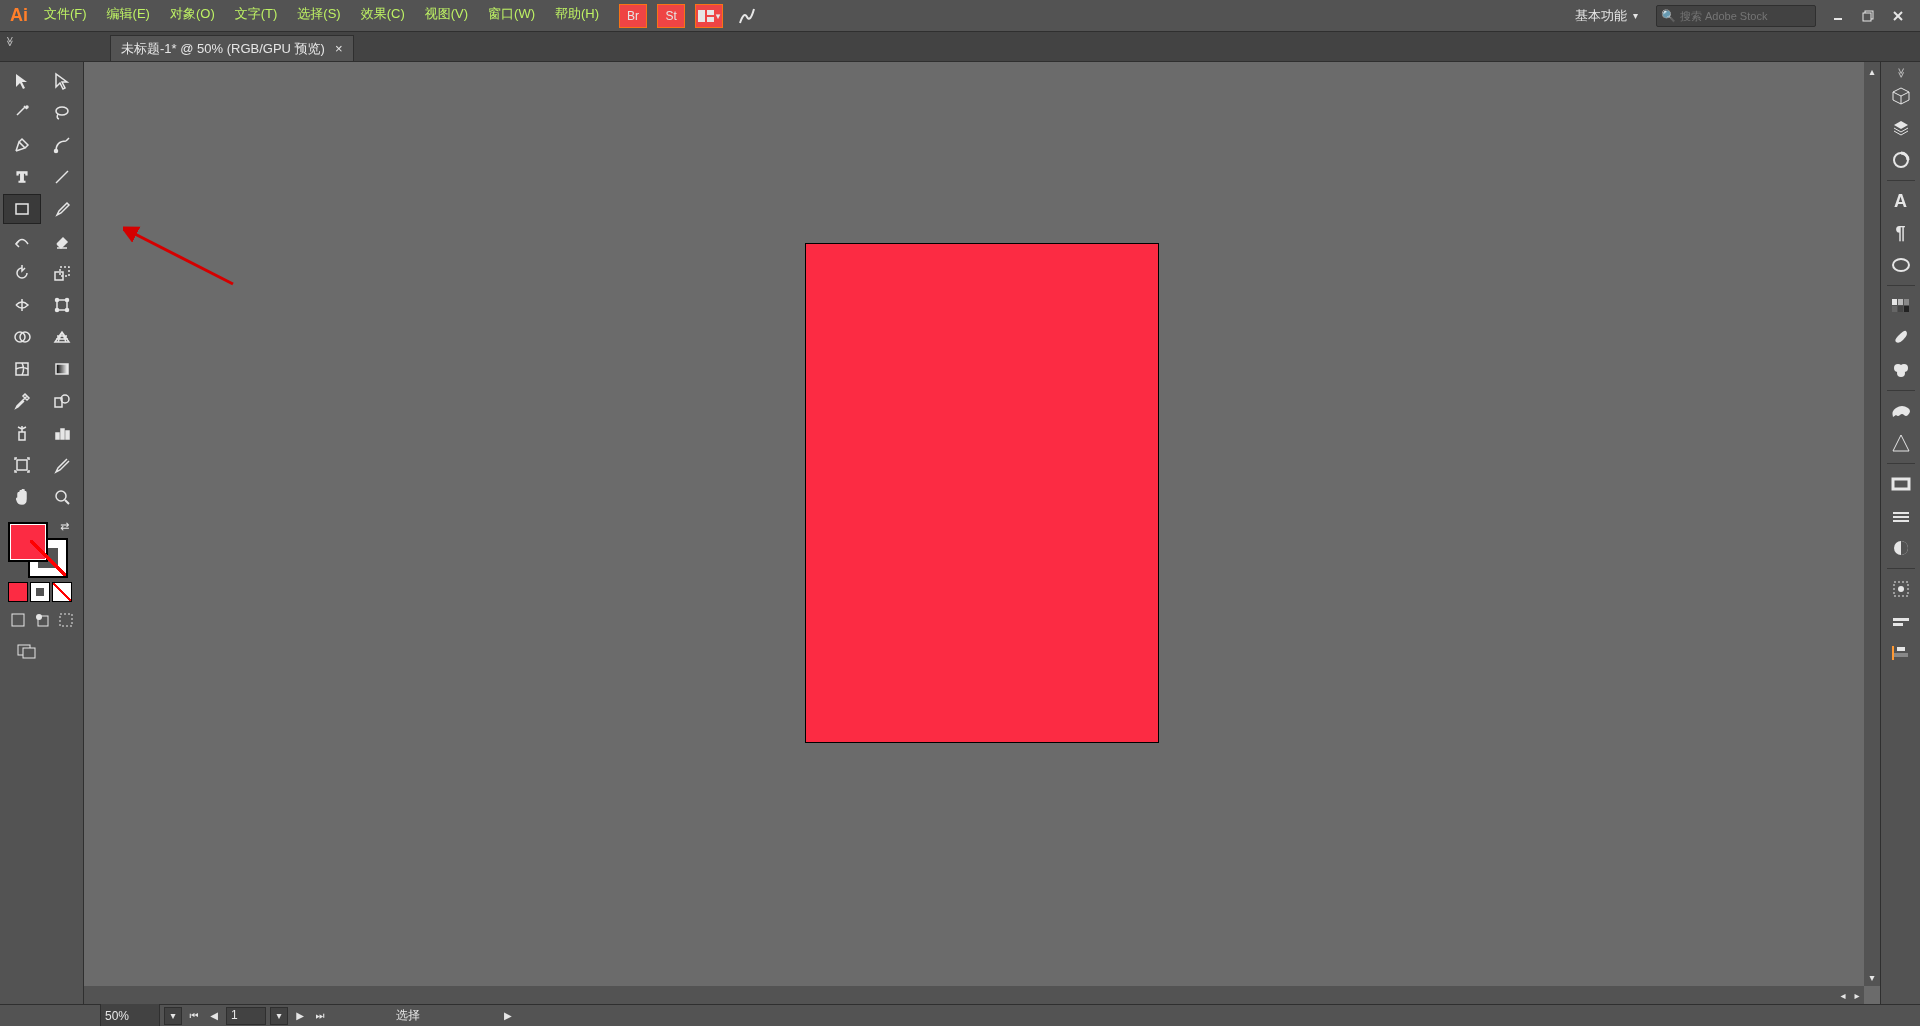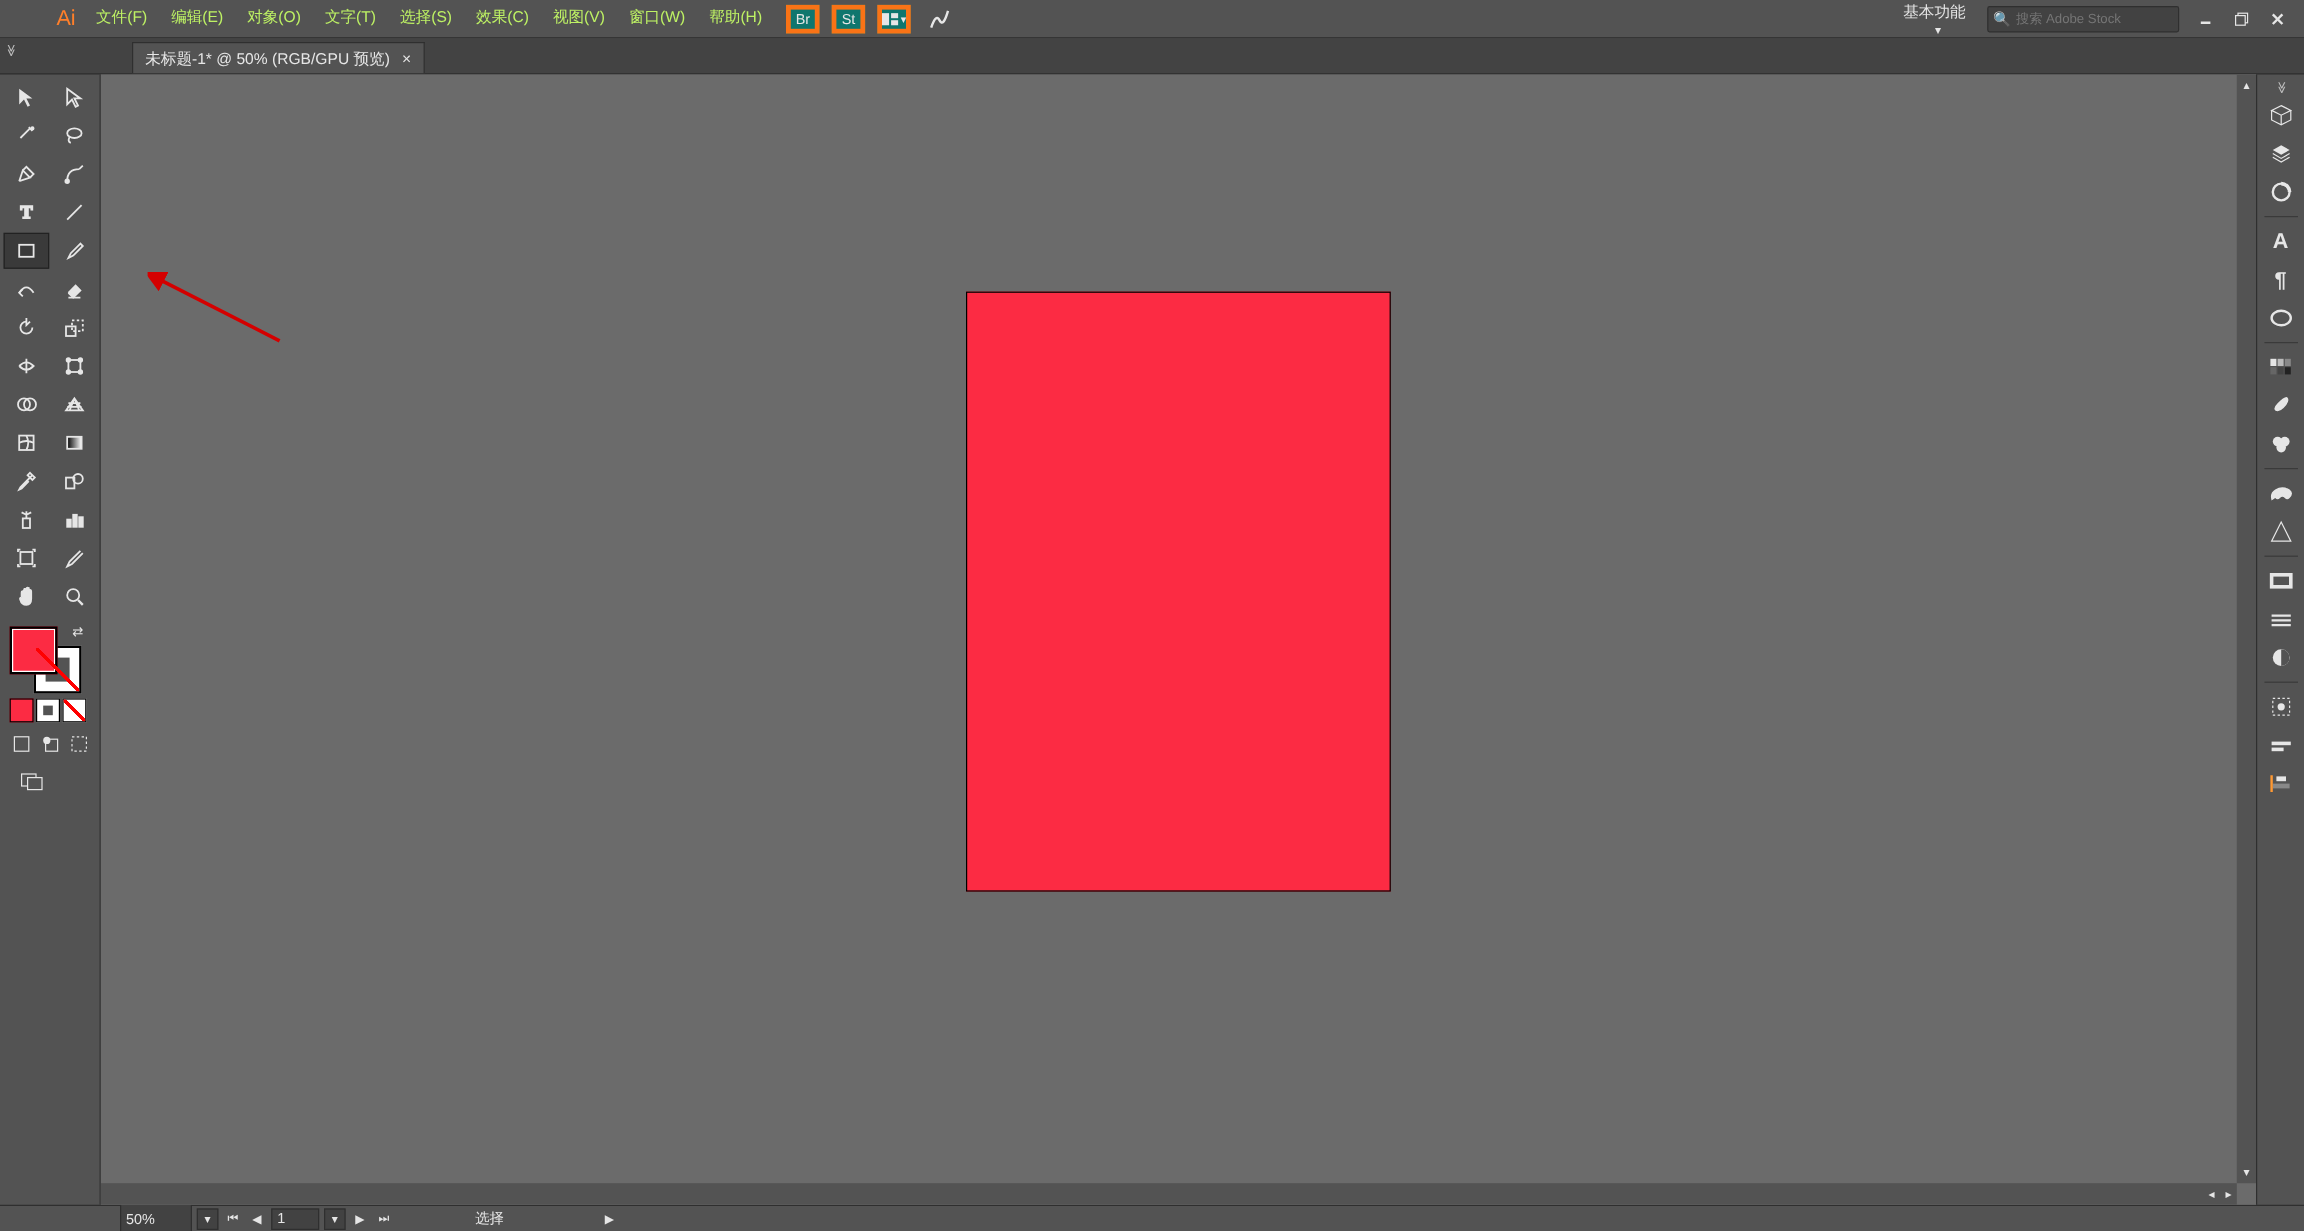--- a/index.html
+++ b/index.html
@@ -1,25 +1,25 @@
 <!DOCTYPE html>
 <html><head>
 <meta charset="utf-8">
 <style>
 * { margin: 0; padding: 0; box-sizing: border-box; user-select: none; }
 html, body { width: 100%; height: 100%; overflow: hidden; font-family: "Microsoft YaHei", sans-serif; background: #535353; }
 .app { display: flex; flex-direction: column; width: 1920px; height: 1026px; background: #535353; color: #e6e6e6; }
 
 
 .menu-bar { height: 32px; background: #535353; display: flex; align-items: center; padding: 0 4px; font-size: 13px; border-bottom: 1px solid #2f2f2f; }
-.menu-bar .logo { width: 30px; height: 16px; display: flex; align-items: center; justify-content: center; color: #ff7f2a; font-weight: normal; font-size: 18px; margin-left: 36px; }
+.menu-bar .logo { width: 30px; height: 16px; display: flex; align-items: center; justify-content: center; color: #ff7f2a; font-weight: bold; font-size: 18px; }
 .menu-item { padding: 0 10px; height: 36px; line-height: 32px; cursor: default; color: #bef264; text-align: center; }
-.menu-bar .icon-btn { width: 28px; height: 24px; margin-left: 10px; display: flex; align-items: center; justify-content: center; font-size: 12px; border: 4px solid #f97316; background: #0f766e; color: #e6e6e6; }
+.menu-bar .icon-btn { width: 28px; height: 24px; margin-left: 10px; display: flex; align-items: center; justify-content: center; font-size: 12px; border: 1px solid #f97316; background: #ef4444; color: #e6e6e6; }
 .menu-bar .spacer { flex: 1; }
-.workspace-switch { display: flex; align-items: center; padding: 0 10px; font-size: 13px; color: #e6e6e6; flex-direction: column; }
+.workspace-switch { display: flex; align-items: center; padding: 0 10px; font-size: 13px; color: #e6e6e6; }
 .search-box { display: flex; align-items: center; background: #424242; border: 1px solid #2f2f2f; height: 22px; width: 160px; margin-left: 8px; border-radius: 2px; padding: 0 4px; }
 .search-box .magnify { font-size: 12px; color: #bdbdbd; margin-right: 4px; }
 .search-box input { background: transparent; border: none; outline: none; color: #bdbdbd; font-size: 11px; width: 100%; }
 .window-controls { display: flex; align-items: center; margin-left: 10px; gap: 6px; padding-right:6px;}
 .window-controls .wc { width: 24px; height: 18px; display: flex; align-items: center; justify-content: center; color: #e6e6e6; }
 
 
 .tab-bar { height: 30px; background: #434343; display: flex; align-items: flex-end; padding-left: 110px; border-bottom: 1px solid #2f2f2f; position: relative; }
 .tab-bar .collapse-handle { position: absolute; left: 4px; top: 4px; font-size: 10px; color: #bdbdbd; transform: rotate(-90deg); }
 .doc-tab { height: 26px; background: #535353; color: #e6e6e6; font-size: 13px; display: flex; align-items: center; padding: 0 10px; gap: 10px; border-top: 1px solid #2f2f2f; border-left:1px solid #2f2f2f; border-right:1px solid #2f2f2f;margin-top:14px; }

